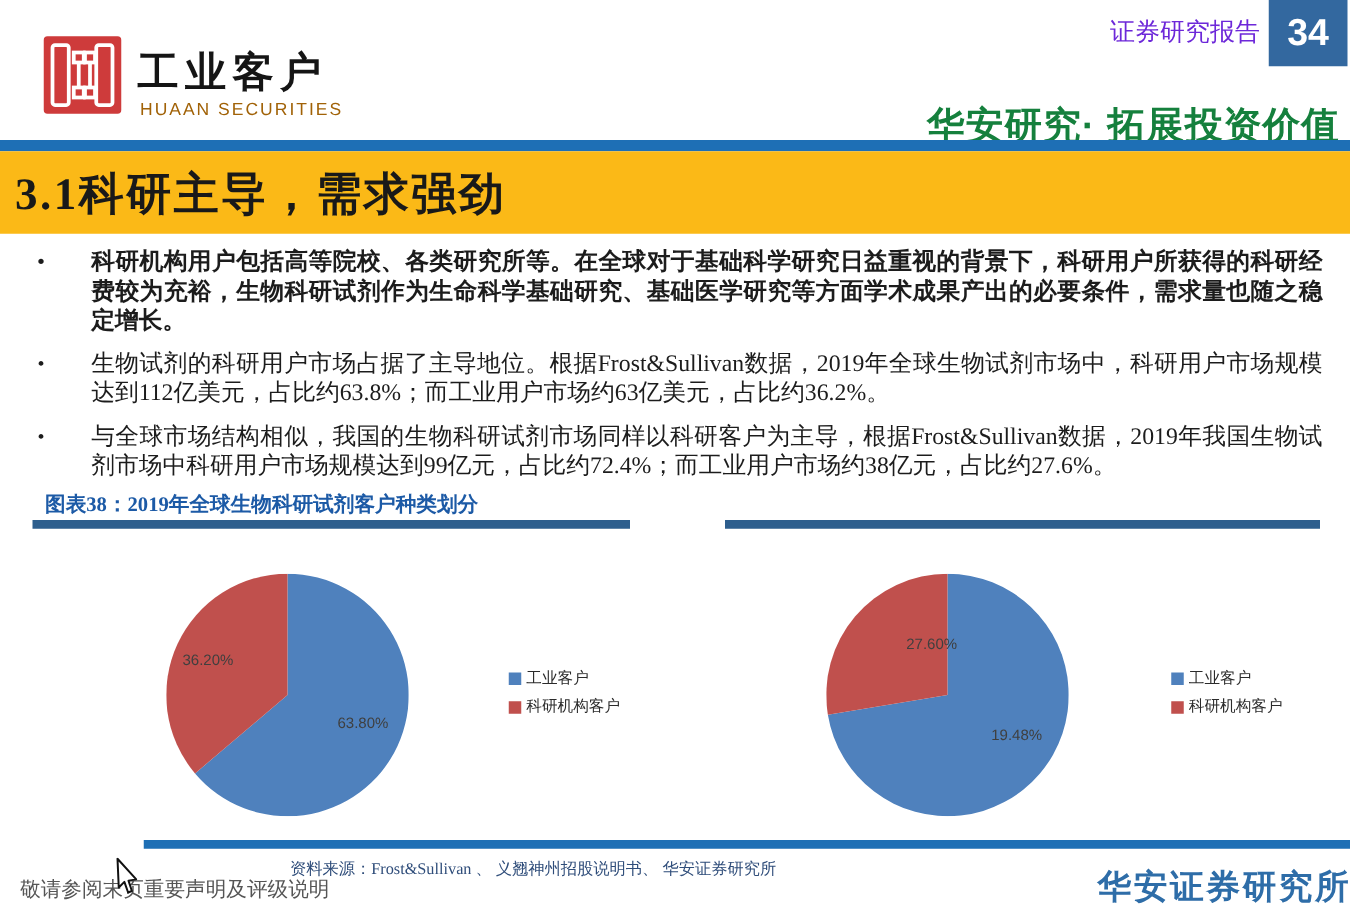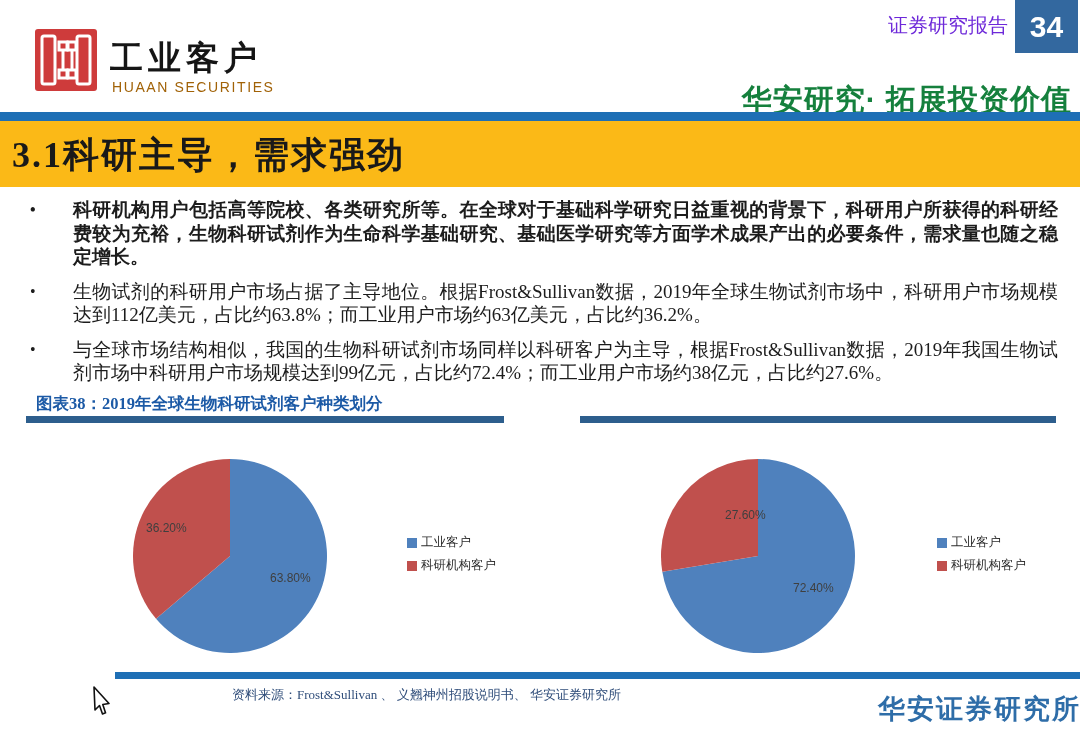--- a/index.html
+++ b/index.html
@@ -112,34 +112,35 @@
       <path d="M 97 97 L 97.00 0.00 A 97 97 0 1 1 23.04 159.76 Z" fill="#4F81BD"></path>
       <path d="M 97 97 L 23.04 159.76 A 97 97 0 0 1 97.00 0.00 Z" fill="#C0504D"></path>
     </svg>
   <svg id="pie-1" class="pie-svg" viewBox="0 0 194 194">
       <path d="M 97 97 L 97.00 0.00 A 97 97 0 1 1 1.29 112.78 Z" fill="#4F81BD"></path>
       <path d="M 97 97 L 1.29 112.78 A 97 97 0 0 1 97.00 0.00 Z" fill="#C0504D"></path>
     </svg>
 
   <div class="abs slice-label" style="left:270px;top:571px;">63.80%</div>
   <div class="abs slice-label" style="left:146px;top:521px;">36.20%</div>
-  <div class="abs slice-label" style="left:793px;top:581px;">72.40%</div>
+  <div class="abs slice-label" style="left:793px;top:581px;">19.48%</div>
   <div class="abs slice-label" style="left:683px;top:508px;margin-left:42px;">27.60%</div>
 
   <div class="abs legend-sq" style="left: 407px; top: 538px; background-color: rgb(79, 129, 189);"></div>
   <div class="abs legend-label" style="left:421px;top:534px;">工业客户</div>
   <div class="abs legend-sq" style="left: 407px; top: 561px; background-color: rgb(192, 80, 77);"></div>
   <div class="abs legend-label" style="left:421px;top:557px;">科研机构客户</div>
 
   <div class="abs legend-sq" style="left: 937px; top: 538px; background-color: rgb(79, 129, 189);"></div>
   <div class="abs legend-label" style="left:951px;top:534px;">工业客户</div>
   <div class="abs legend-sq" style="left: 937px; top: 561px; background-color: rgb(192, 80, 77);"></div>
   <div class="abs legend-label" style="left:951px;top:557px;">科研机构客户</div>
 
   <div class="abs footer-line"></div>
   <div class="abs source">资料来源：Frost&amp;Sullivan 、 义翘神州招股说明书、 华安证券研究所</div>
   <div class="abs institute">华安证券研究所</div>
 
+  <div class="abs wm-disclaimer">敬请参阅末页重要声明及评级说明</div>
   <svg class="abs cursor-icon" viewBox="0 0 22 32">
     <path d="M6 1 L7 24 L11.5 19.5 L14.5 28 L17.5 26.8 L14.8 18.5 L21 17.5 Z" fill="#ffffff" stroke="#111" stroke-width="1.6" stroke-linejoin="round"></path>
   </svg>
 
 </div>
 
 </body></html>

